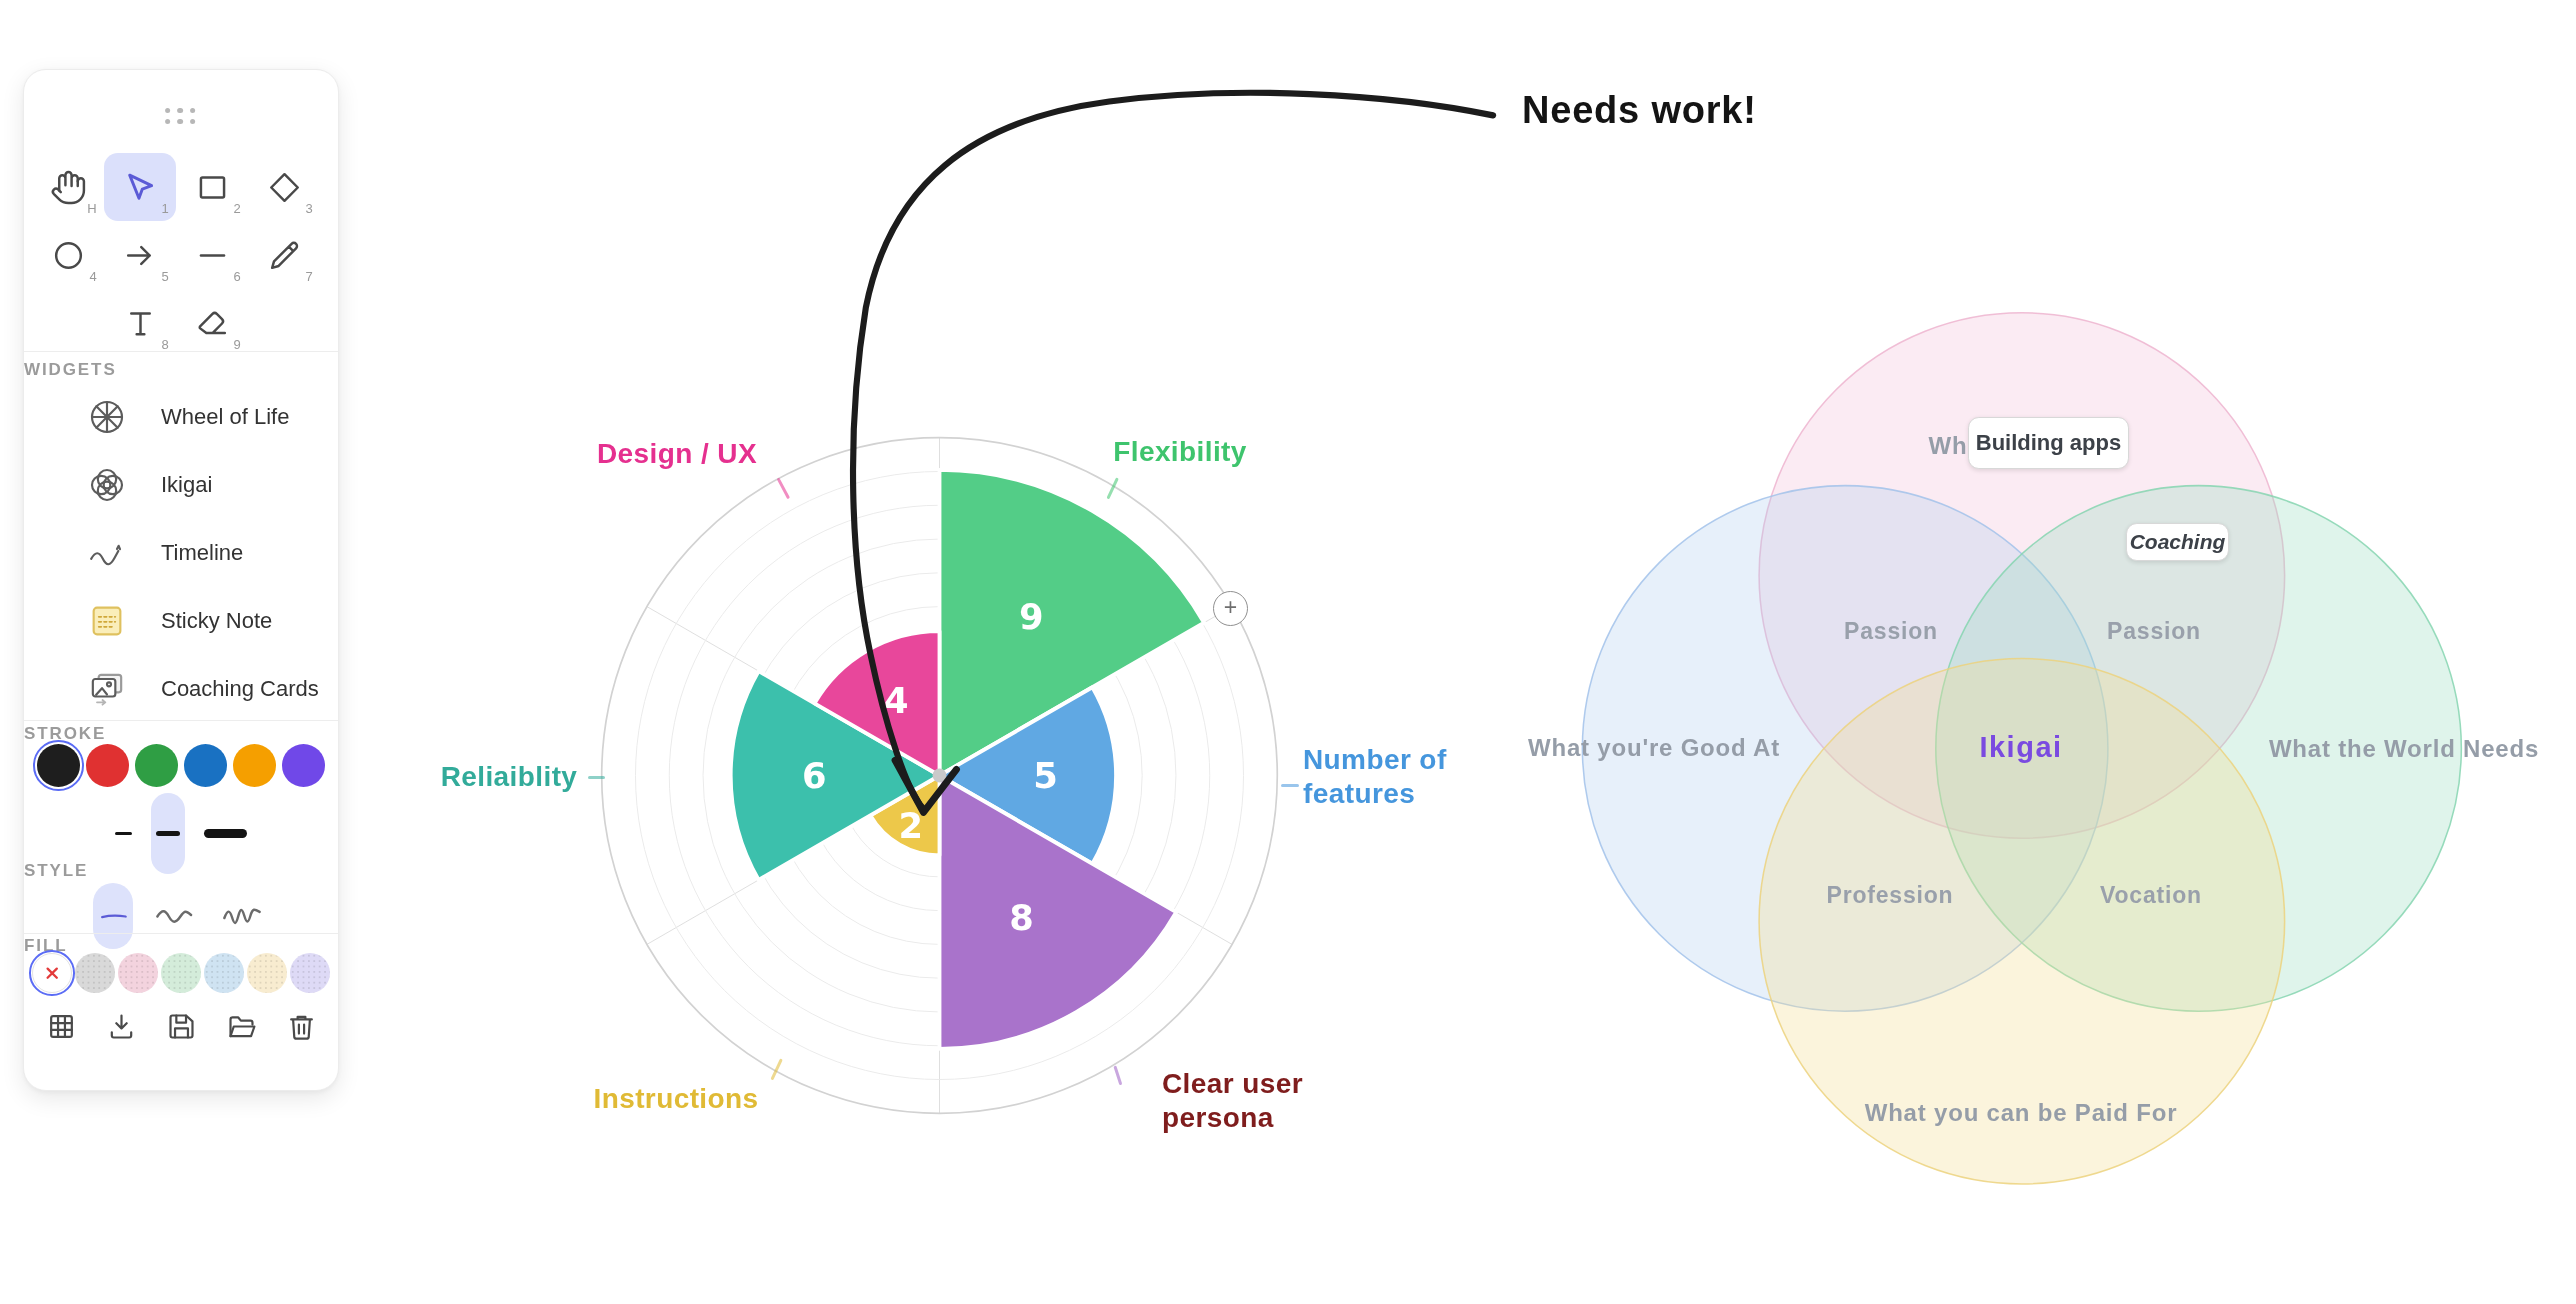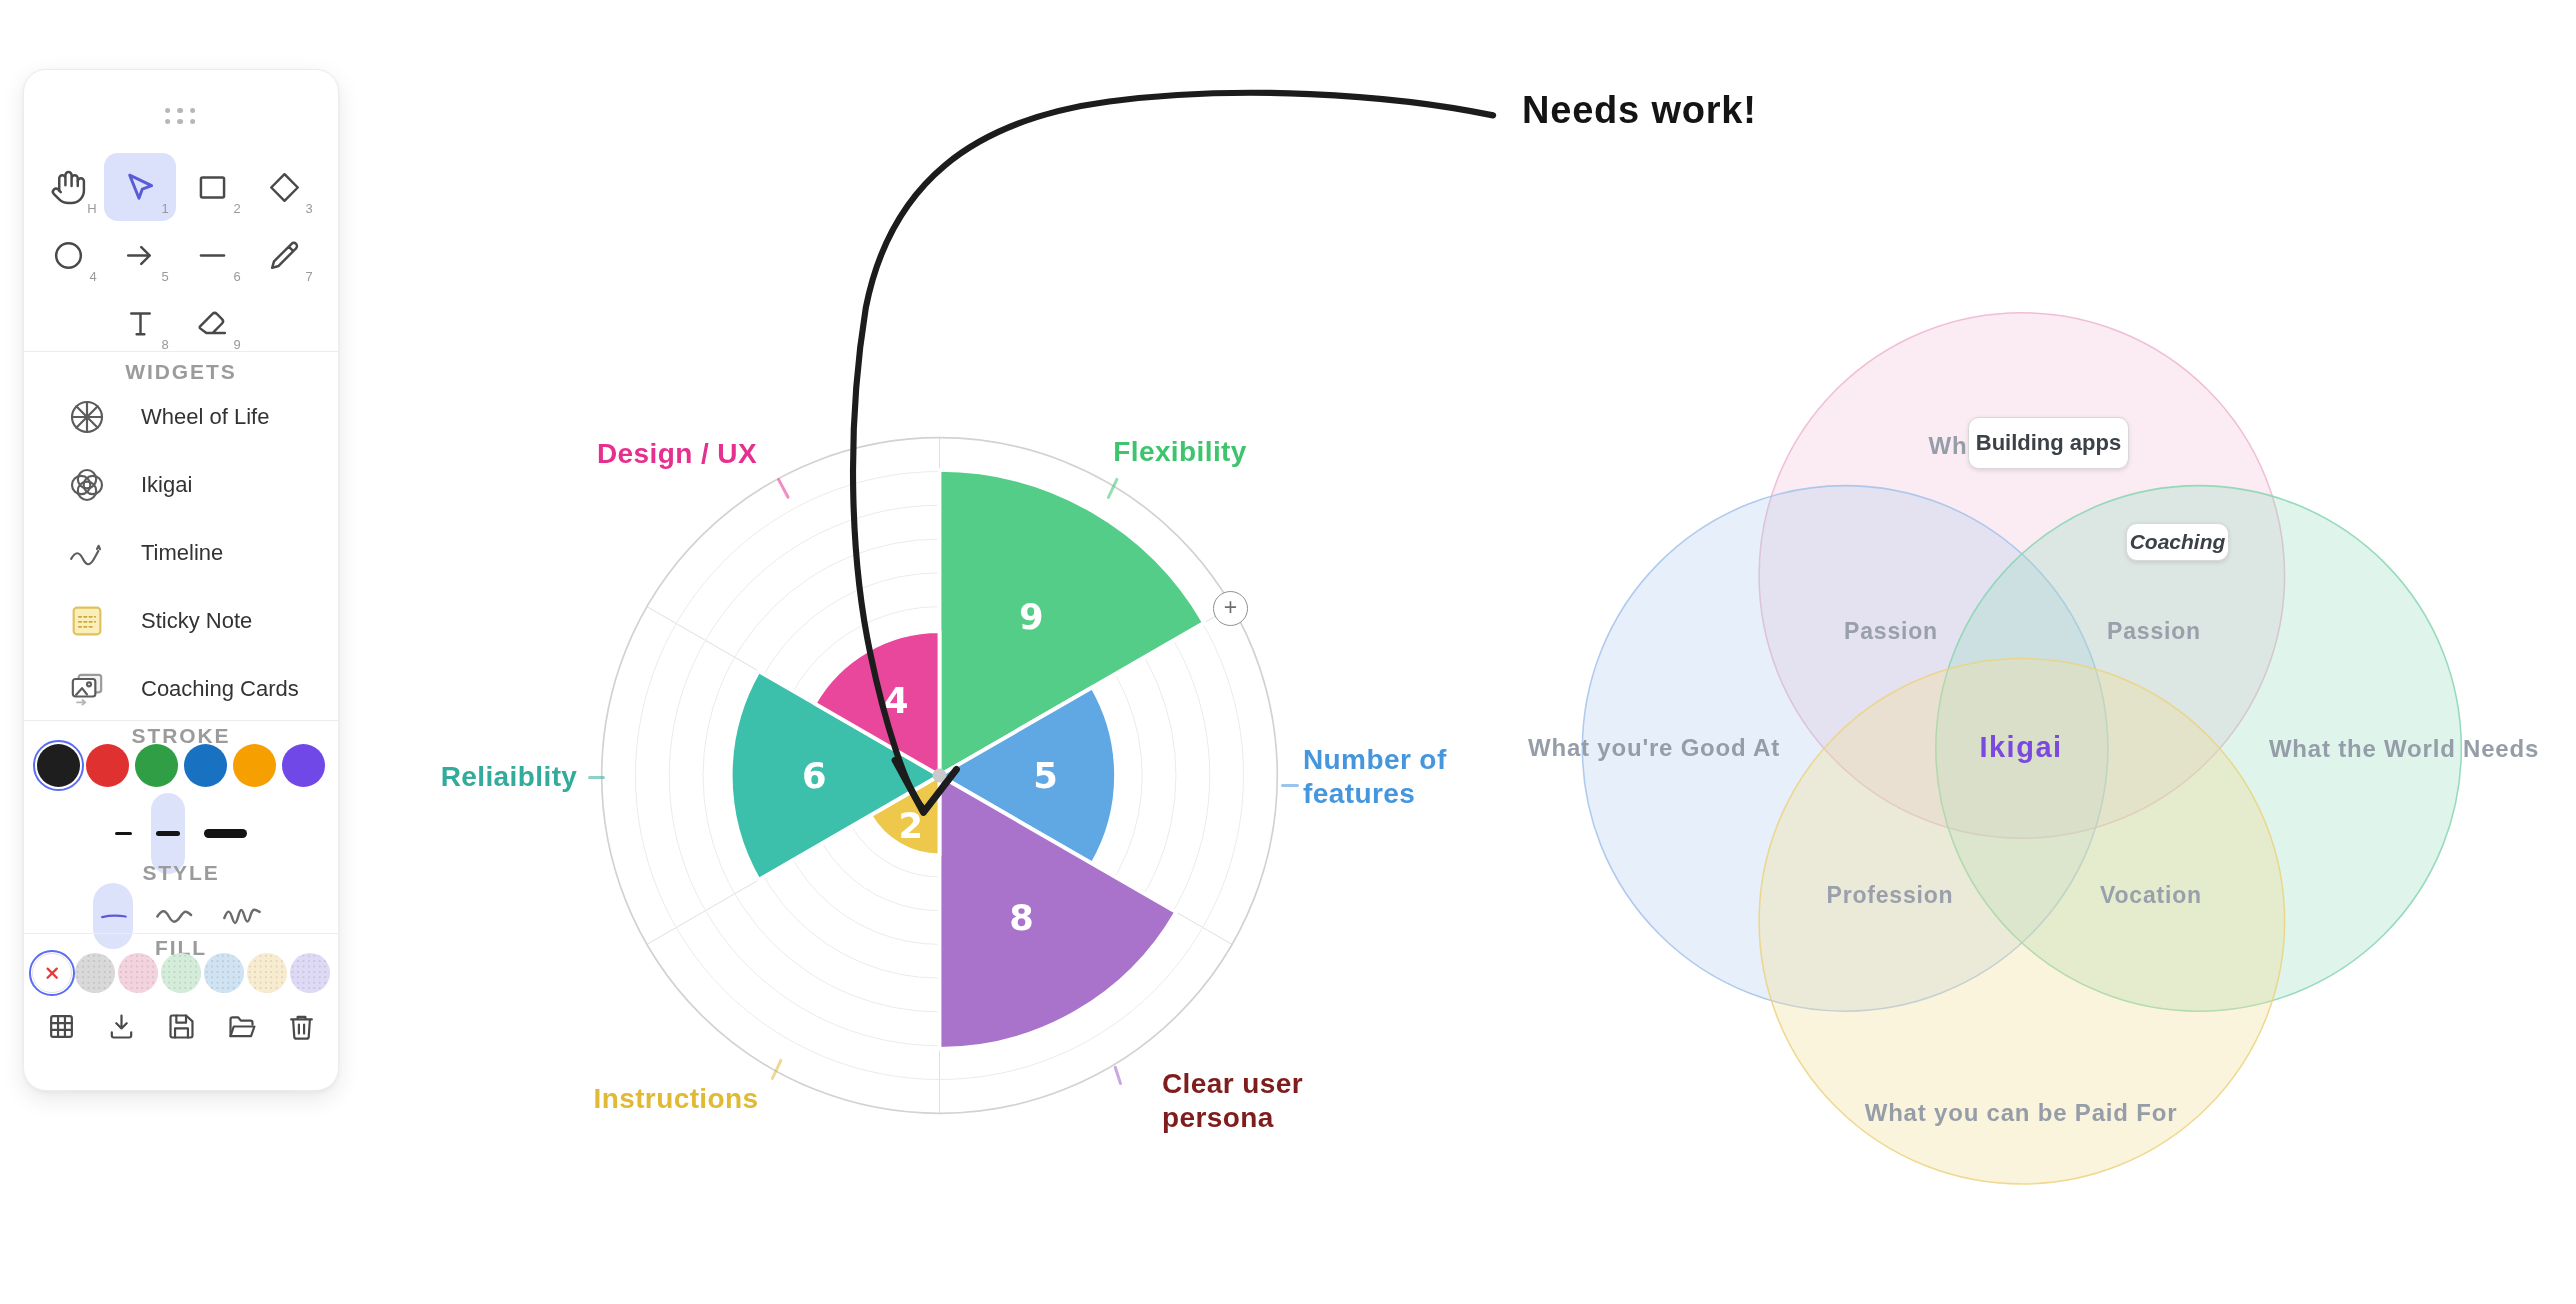--- a/index.html
+++ b/index.html
@@ -18,24 +18,24 @@
     grid-template-columns:repeat(4,72px); grid-template-rows:repeat(3,68px); }
   .tool { position:relative; display:flex; align-items:center; justify-content:center; border-radius:14px; cursor:pointer; }
   .tool svg { width:37px; height:37px; stroke:#494949; fill:none; stroke-width:1.6; stroke-linecap:round; stroke-linejoin:round; }
   .tool.active { background:#dbe0fb; }
   .tool.active svg { stroke:#5b5bd6; stroke-width:1.9; }
   .tool .kbd { position:absolute; right:7.7px; bottom:5.4px; font-size:13px; color:#9a9a9a; }
   .tool-text-glyph { grid-column:2; }
   .tool-eraser-glyph { grid-column:3; }
 
   .divider { position:absolute; left:0; width:100%; height:0.8px; background:#ededed; }
-  .section-label { position:absolute; width:100%; text-align:center; font-size:21px; font-weight:700;
+  .section-label { position:absolute; width:100%; font-size:17px; font-weight:700;
     letter-spacing:1.9px; color:#9b9b9b; }
 
-  .widgets { position:absolute; left:0; top:313px; width:100%; }
+  .widgets { position:absolute; left:0; top:313px; width:100%;padding-left:20px; }
   .widget-row { display:flex; align-items:center; height:68px; padding-left:43px; cursor:pointer; }
   .widget-row svg { width:40px; height:40px; stroke:#5c5c5c; fill:none; stroke-width:1.3; stroke-linecap:round; stroke-linejoin:round; }
   .widget-row .wlabel { margin-left:34px; font-size:22px; color:#333; font-weight:500; }
 
   .stroke-row { position:absolute; top:674px; left:0; width:100%; display:flex; justify-content:center; gap:6.1px; }
   .swatch { width:43px; height:43px; border-radius:50%; cursor:pointer; position:relative; }
   .swatch.selected::after { content:""; position:absolute; inset:-3.8px; border:2.7px solid #5b6cf5; border-radius:50%; }
 
   .width-row { position:absolute; top:723px; left:0; width:100%; display:flex; justify-content:center; align-items:center; gap:14px; }
   .width-opt { position:relative; height:81px; display:flex; align-items:center; justify-content:center; padding:0 4.6px; cursor:pointer; border-radius:18.4px; }

